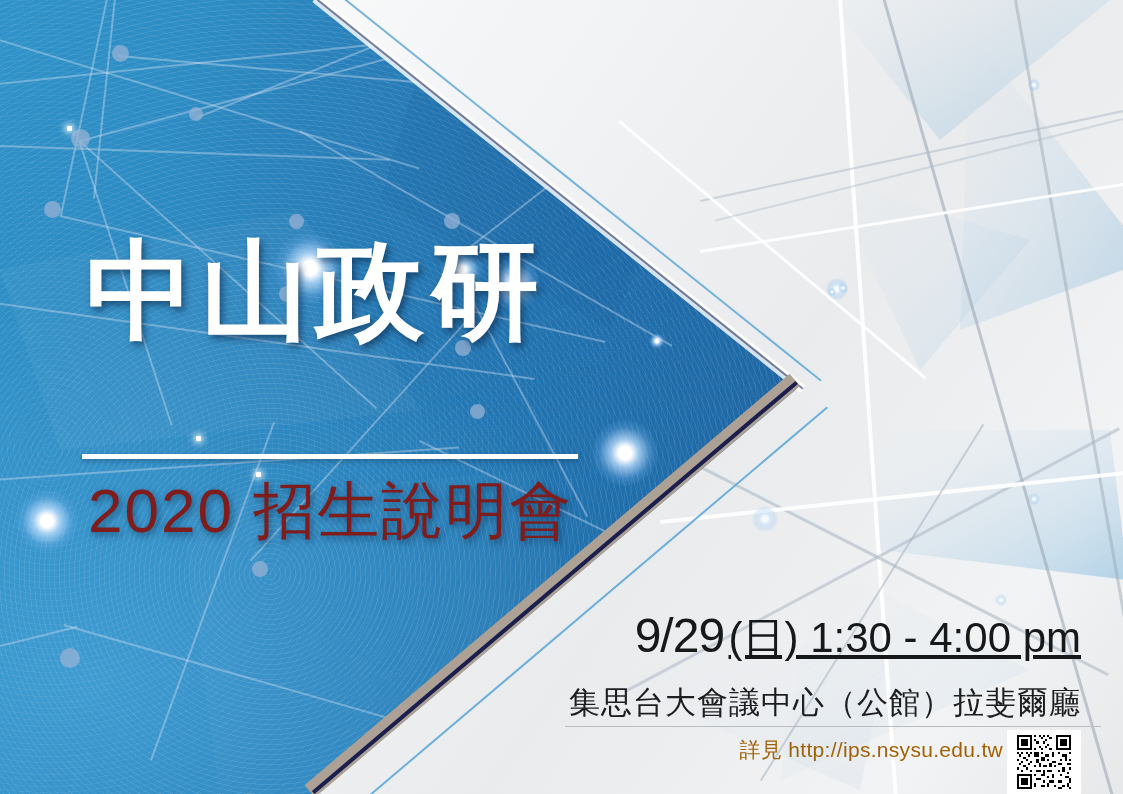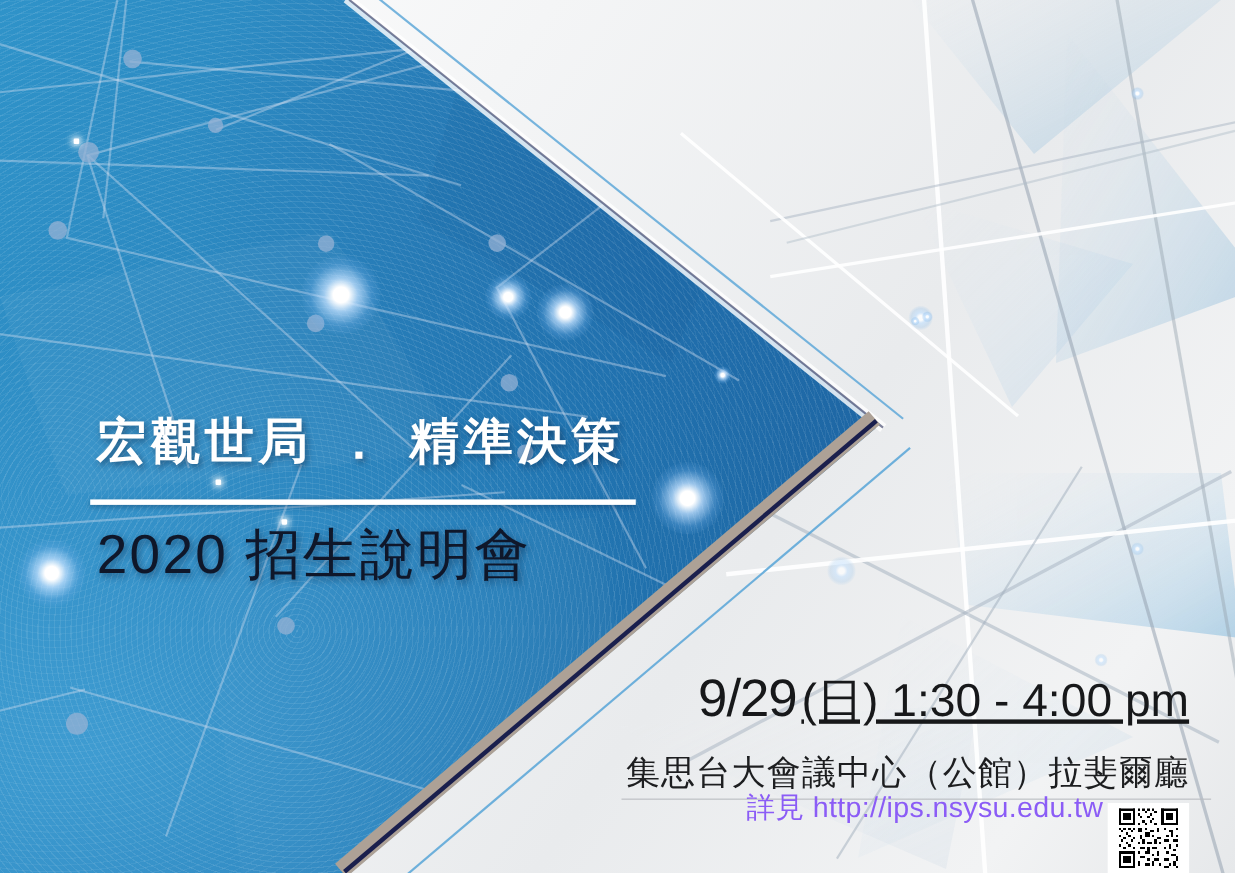--- a/index.html
+++ b/index.html
@@ -93,23 +93,23 @@
     text-shadow:2px 3px 6px rgba(8,30,60,.5);
     white-space:nowrap;
   }
   .rule-white{
     position:absolute; left:82px; top:454px;
     width:496px; height:5px; background:#ffffff;
     box-shadow:0 2px 5px rgba(10,35,65,.35);
   }
   .subhead{
     position:absolute; left:88px; top:476px;
-    font-size:50px; font-weight:400; line-height:1.12;
+    font-size:62px; font-weight:400; line-height:1.12;
     letter-spacing:2px;
-    color:#0f172a;
+    color:#7f1d1d;
     text-shadow:2px 3px 7px rgba(8,30,60,.5);
     white-space:nowrap;
   }
 
   .datetime{
     position:absolute; right:42px; top:608px;
     text-align:right; white-space:nowrap;
     color:#17181a;
   }
   .datetime .big{font-size:48px;font-weight:400;letter-spacing:-1px;vertical-align:baseline;}
@@ -118,23 +118,23 @@
   .venue{
     position:absolute; right:42px; top:682px;
     text-align:center; white-space:nowrap;
     font-size:31px; color:#1d1e20; letter-spacing:1px;
   }
   .rule-gray{
     position:absolute; left:565px; top:726px;
     width:536px; height:1px; background:#b9bcc0;
   }
   .urlline{
-    position:absolute; right:120px; top:717px;
+    position:absolute; right:120px; top:736px;
     text-align:right; white-space:nowrap;
-    font-size:26px; color:#8b5cf6; letter-spacing:.3px;
+    font-size:21px; color:#a16207; letter-spacing:.3px;
   }
 
   .qr{
     position:absolute; left:1007px; top:730px;
     width:74px; height:64px;
     background:#ffffff;
     padding:5px 8px;
   }
   .qr svg{display:block;width:100%;height:100%;}
 </style>
@@ -284,22 +284,22 @@
   </div>
 
   <div class="edge edge-white" style="left:318px;top:-5px;width:625px;height:9px;transform:rotate(38.7deg);opacity:.85;"></div>
   <div class="edge edge-navy" style="left:318px;top:-1px;width:622px;height:2px;transform:rotate(38.7deg);opacity:.55;"></div>
   <div class="edge edge-cyan" style="left:330px;top:-14px;width:630px;height:2px;transform:rotate(38.7deg);opacity:.85;"></div>
 
   <div class="edge edge-tan" style="left:800px;top:386px;width:636px;height:16px;transform:rotate(139.7deg);"></div>
   <div class="edge edge-navy" style="left:798px;top:384px;width:634px;height:4px;transform:rotate(139.7deg);"></div>
   <div class="edge edge-cyan" style="left:828px;top:408px;width:660px;height:2px;transform:rotate(139.7deg);opacity:.9;"></div>
 
-
-  <div class="tagline">宏觀世局 ． 精準決策</div>
+  <div class="headline">中山政研</div>
+
 
   <div class="rule-white"></div>
 
   <div class="subhead">2020 招生說明會</div>
 
   <div class="datetime">
     <span class="big">9/29</span>
     <span class="rest">(日) 1:30 - 4:00 pm</span>
   </div>
 

